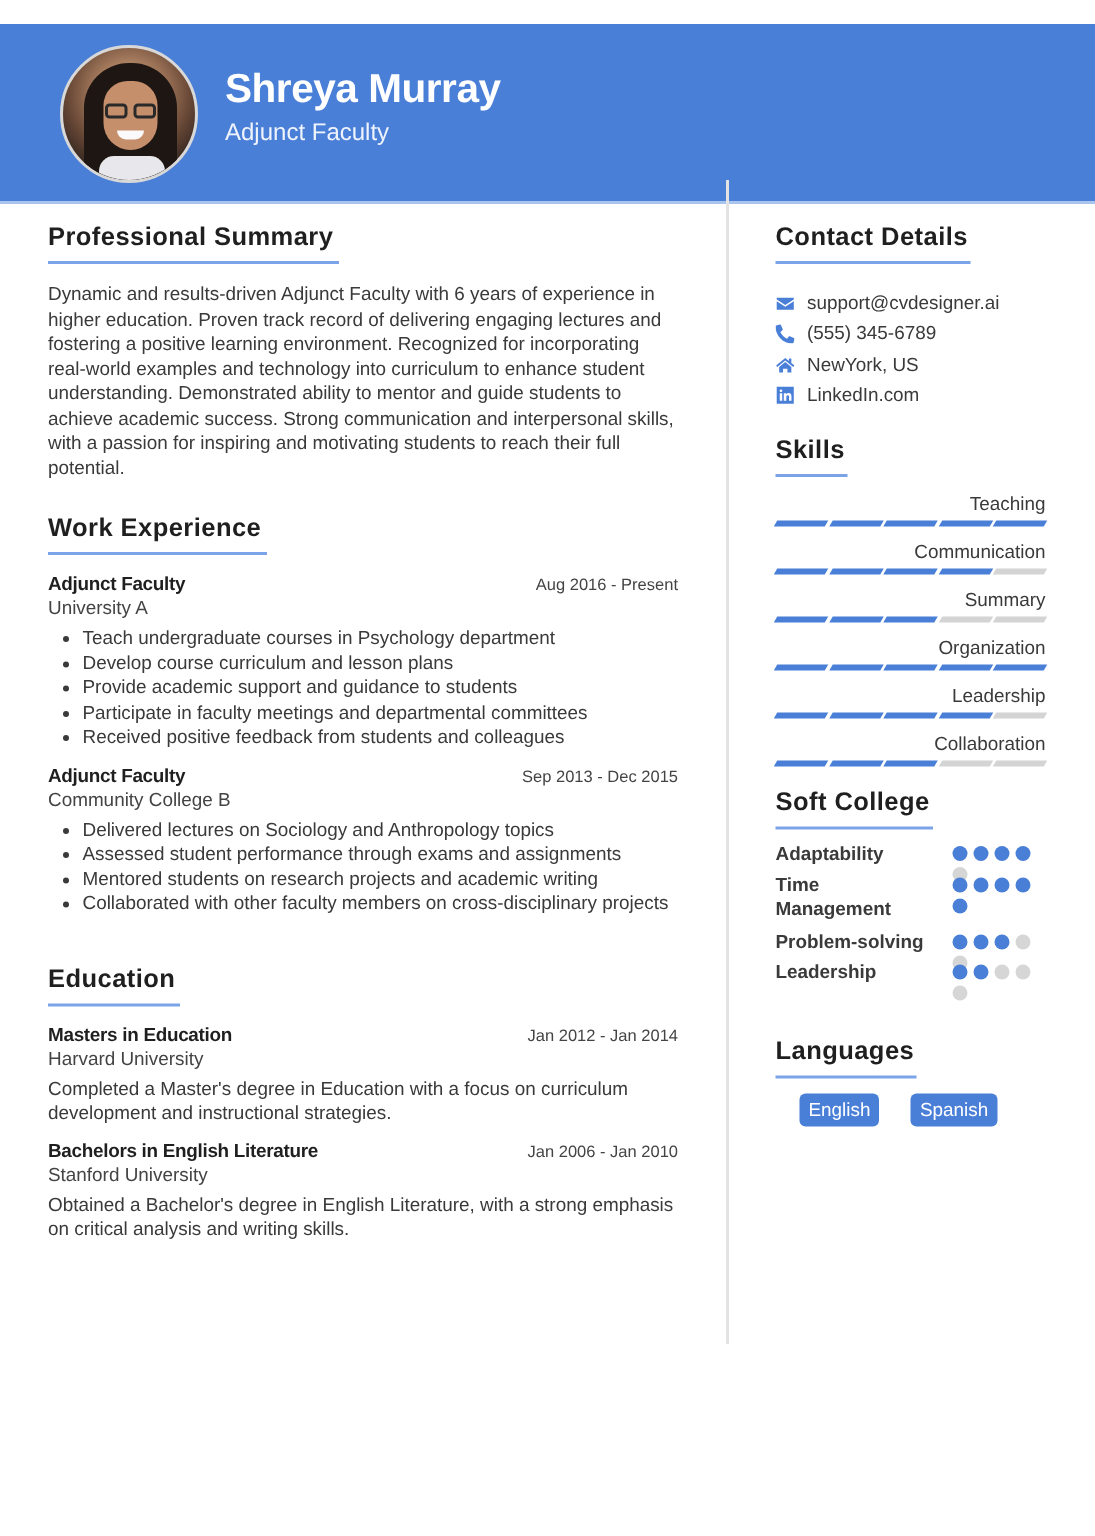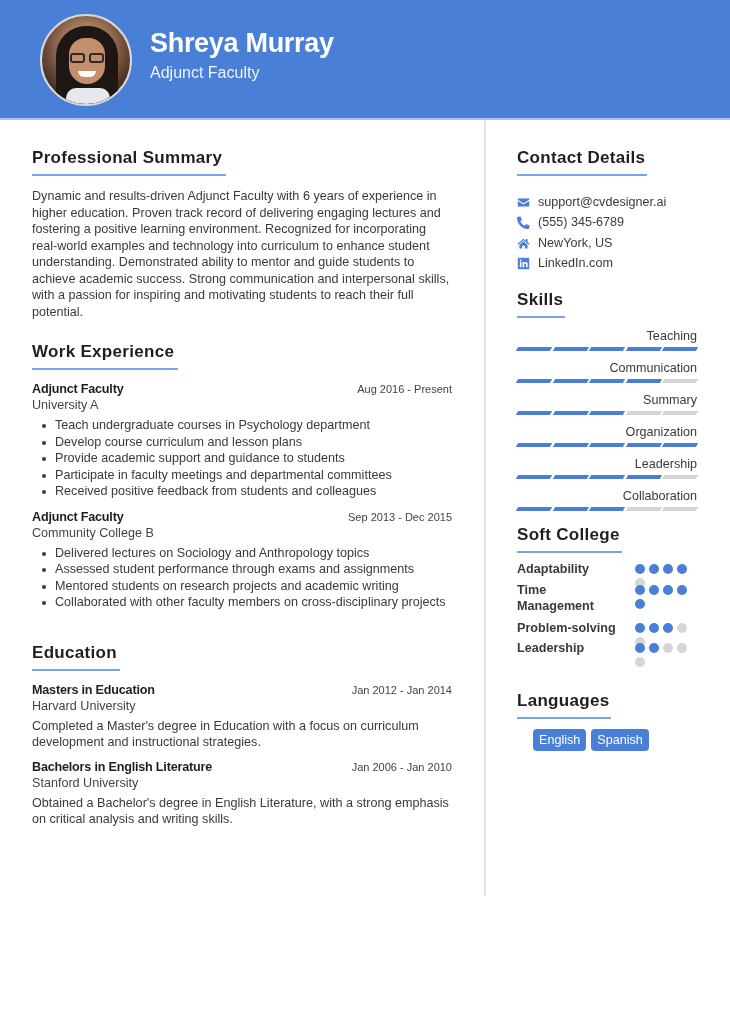--- a/index.html
+++ b/index.html
@@ -1,20 +1,20 @@
 <!DOCTYPE html>
 <html><head>
 <meta charset="utf-8">
 <style>
   * { box-sizing: border-box; margin: 0; padding: 0; }
   html, body { width: 730px; height: 1024px; background: #ffffff; overflow: hidden; }
   body { font-family: "Liberation Sans", sans-serif; color: #333333; position: relative; }
 
   .header {
-    position: absolute; left: 0; top: 0; width: 730px; height: 120px;
+    position: absolute; left: 0; top: 16px; width: 730px; height: 120px;
     background: #4a7fd8; border-bottom: 2px solid #a9c4ef;
   }
   .avatar {
     position: absolute; left: 40px; top: 14px; width: 92px; height: 92px; border-radius: 50%;
     border: 2px solid #d8d8d8; overflow: hidden;
     background: radial-gradient(circle at 50% 35%, #c8a489 0%, #a97e60 30%, #6b4a38 55%, #3a2a22 75%, #8c7a6c 100%);
   }
   .avatar .hair { position: absolute; left: 14px; top: 10px; width: 62px; height: 80px; border-radius: 30px 30px 10px 10px; background: #1e1612; }
   .avatar .face { position: absolute; left: 27px; top: 22px; width: 36px; height: 46px; border-radius: 18px 18px 20px 20px; background: #c58f6c; }
   .avatar .glasses { position: absolute; left: 26px; top: 37px; width: 38px; height: 10px; }
@@ -58,21 +58,21 @@
   .seg { width: 33.6px; height: 4px; transform: skewX(-30deg); background: #d4d4d4; }
   .seg.on { background: #4a7fd8; }
 
   .soft-list { margin-top: 8px; font-weight: bold; }
   .soft-row { display: flex; position: relative; min-height: 20.5px; }
   .soft-label { width: 118px; font-size: 12.6px; color: #3a3a3a; line-height: 16.5px; }
   .dots { width: 60px; display: flex; flex-wrap: wrap; gap: 4px 4px; height: 10px; align-content: flex-start; margin-top: 3px; }
   .dot { width: 10px; height: 10px; border-radius: 50%; background: #d6d6d6; }
   .dot.on { background: #4a7fd8; }
 
-  .langs { display: flex; gap: 5px; margin-top: 10px; padding-left: 16px; }
+  .langs { display: flex; gap: 21px; margin-top: 10px; padding-left: 16px; }
   .lang { background: #4a7fd8; color: #ffffff; font-size: 12.6px; padding: 4px 6px; border-radius: 4px; }
 </style>
 </head>
 <body>
 
 <div class="header">
   <div class="avatar">
     <div class="hair"></div>
     <div class="face"></div>
     <div class="glasses">

